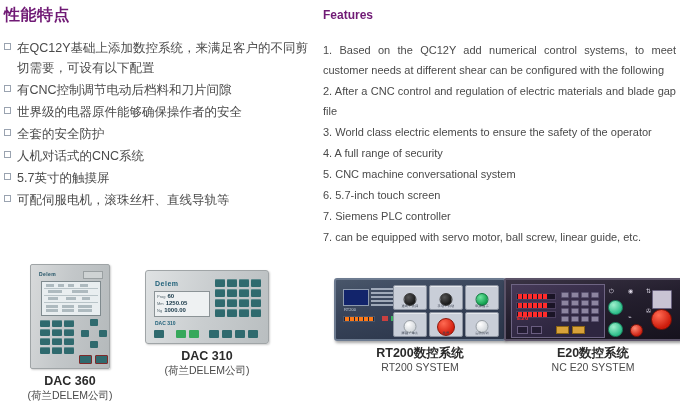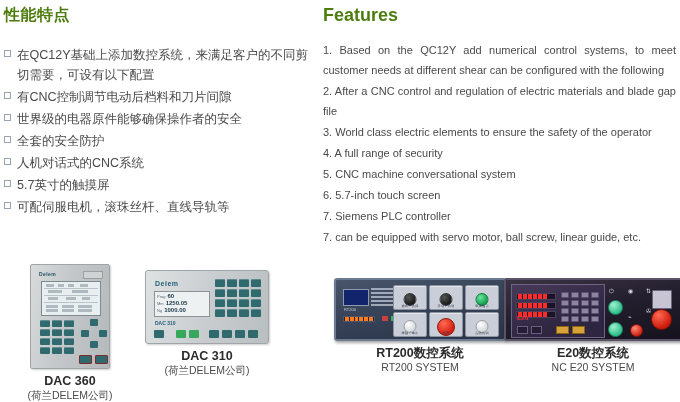--- a/index.html
+++ b/index.html
@@ -21,29 +21,29 @@
   .columns {
     display: flex;
     width: 680px;
     padding-top: 6px;
     box-sizing: border-box;
   }
   .col-cn { width: 318px; padding-left: 4px; box-sizing: border-box; }
   .col-en { width: 362px; padding-left: 5px; box-sizing: border-box; }
 
   .heading {
-    color: #4d7c0f;
+    color: #701a75;
     font-size: 16px;
     font-weight: bold;
-    margin: 0 0 21px 0;
+    margin: 0 0 14px 0;
     letter-spacing: 0.5px;
     line-height: 18px;
   }
   .heading.en {
-    font-size: 18px;
+    font-size: 12px;
     letter-spacing: 0px;
     margin-bottom: 16px;
   }
 
   
   ul.cn-list {
     list-style: none;
     margin: 0;
     padding: 0;
   }

